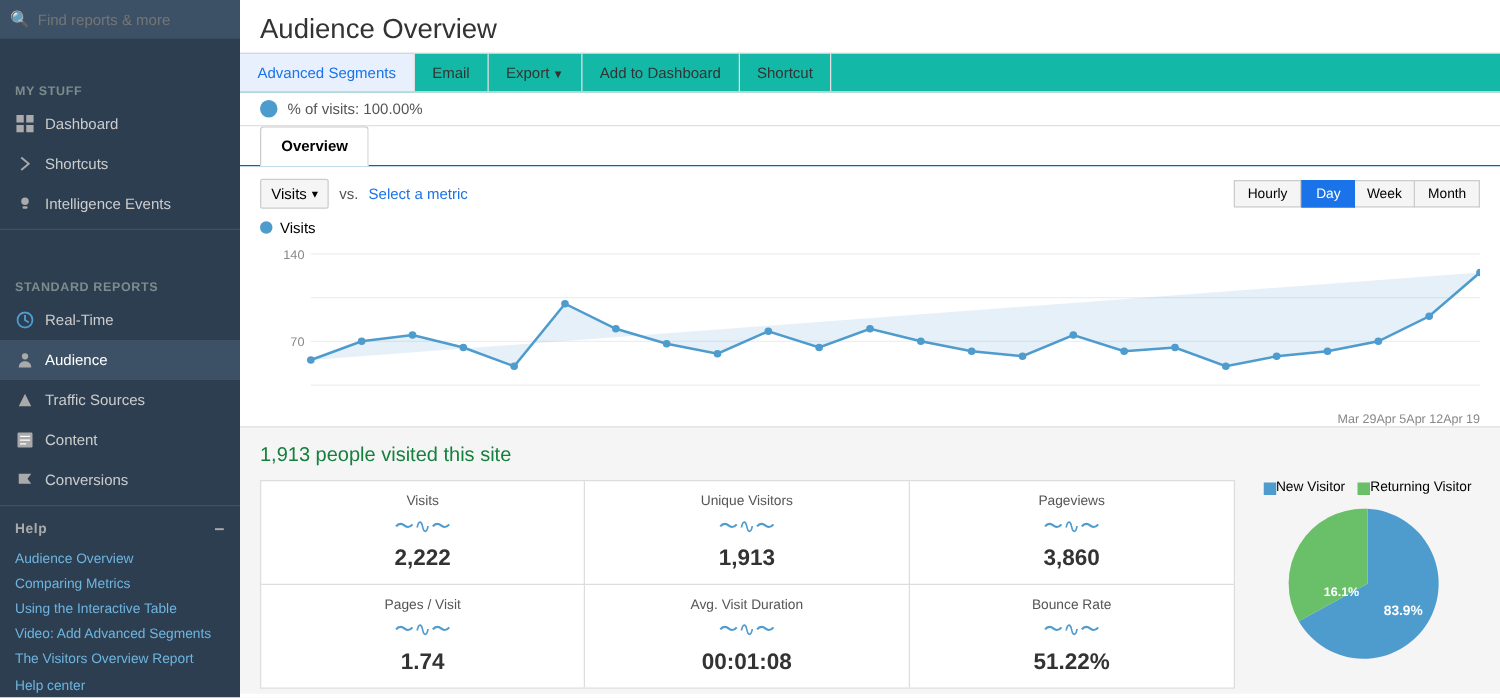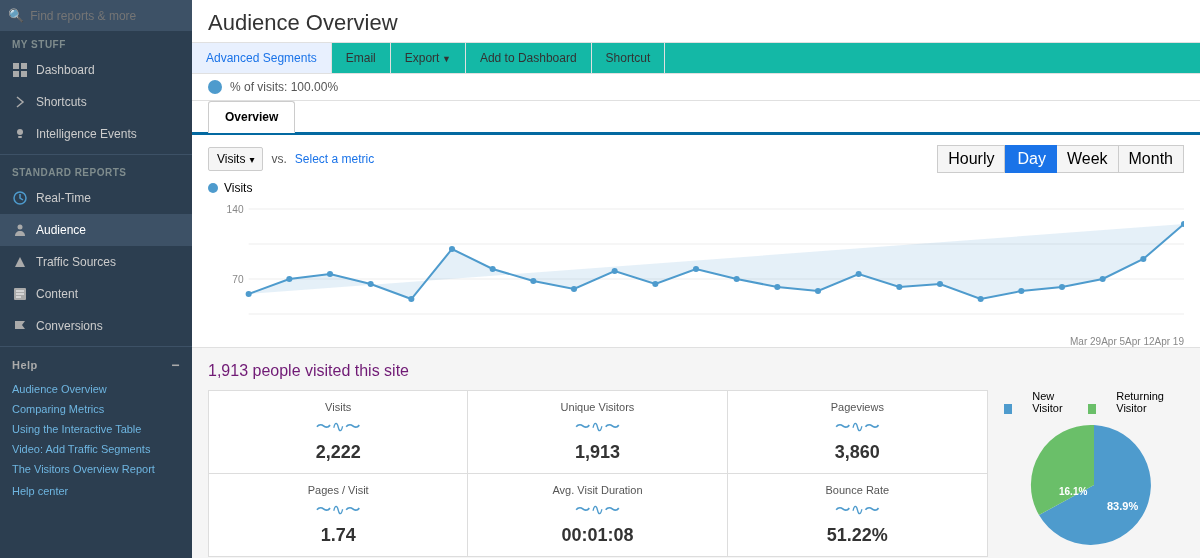--- a/index.html
+++ b/index.html
@@ -31,20 +31,21 @@
       font-size: 12px;
       width: 100%;
     }
 
     .sidebar-section-label {
       color: #7f8c8d;
       font-size: 10px;
       font-weight: bold;
       padding: 8px 12px 4px;
       letter-spacing: 0.5px;
+      margin-top: 29px;
     }
 
     .sidebar-item {
       display: flex;
       align-items: center;
       gap: 8px;
       padding: 8px 12px;
       color: #ccc;
       cursor: pointer;
       font-size: 12px;
@@ -135,21 +136,21 @@
       background: #4e9bcd;
       margin-right: 8px;
       display: inline-block;
     }
 
     
     #overview-tabs {
       display: flex;
       align-items: center;
       padding: 0 0 0 16px;
-      border-bottom: 3px solid #0369a1;
+      border-bottom: 1px solid #0369a1;
     }
     .overview-tab {
       padding: 8px 16px;
       font-size: 12px;
       cursor: pointer;
       border: 1px solid #ccc;
       border-bottom: none;
       background: #fff;
       margin-bottom: -1px;
       border-radius: 3px 3px 0 0;
@@ -183,21 +184,21 @@
       cursor: pointer;
       font-size: 12px;
       border-radius: 2px;
     }
     .metric-btn::after { content: ' ▾'; font-size: 10px; }
     .vs-text { color: #555; }
     .select-metric { color: #1a73e8; font-size: 12px; cursor: pointer; }
     .time-btns { display: flex; }
     .time-btn {
       padding: 4px 10px;
-      font-size: 16px;
+      font-size: 11px;
       border: 1px solid #ccc;
       background: #f5f5f5;
       cursor: pointer;
       border-left: none;
     }
     .time-btn:first-child { border-left: 1px solid #ccc; }
     .time-btn.active { background: #1a73e8; color: #fff; border-color: #1a73e8; padding-left: 12px; }
 
     #chart-legend {
       display: flex;
@@ -225,21 +226,21 @@
     }
 
     
     #stats-section {
       background: #f5f5f5;
       border-top: 1px solid #e0e0e0;
       padding: 8px 16px 4px;
     }
     #stats-title {
       font-size: 16px;
-      color: #701a75;
+      color: #15803d;
       font-weight: normal;
       padding: 6px 0 10px;
     }
     #stats-grid {
       display: flex;
       gap: 0;
     }
     #stats-left {
       flex: 1;
       display: grid;
@@ -264,21 +265,21 @@
       display: flex;
       flex-direction: column;
       align-items: center;
     }
     #pie-legend {
       display: flex;
       gap: 10px;
       font-size: 11px;
       margin-bottom: 6px;
     }
-    .pie-legend-item { display: flex; align-items: flex-end; gap: 20px; }
+    .pie-legend-item { display: flex; align-items: flex-end; gap: 0; }
     .pie-legend-dot { width: 10px; height: 10px; display: inline-block; }
     #chart-wrapper {
       position: relative;
     }
   </style>
 </head>
 <body>
 
 <nav id="sidebar">
   <div id="search-box">
@@ -368,21 +369,21 @@
   </div>
 
   <div class="sidebar-divider"></div>
   <div class="help-header">
     <span>Help</span>
     <span style="cursor:pointer;font-size:14px;">−</span>
   </div>
   <a class="help-link">Audience Overview</a>
   <a class="help-link">Comparing Metrics</a>
   <a class="help-link">Using the Interactive Table</a>
-  <a class="help-link">Video: Add Traffic Segments</a>
+  <a class="help-link">Video: Add Advanced Segments</a>
   <a class="help-link">The Visitors Overview Report</a>
   <div style="padding: 6px 12px;">
     <a class="help-link" style="padding:0;">Help center</a>
   </div>
 </nav>
 
 <main id="main">
 
   <div id="top-bar">
     <h1 id="page-title-text">Audience Overview</h1>

